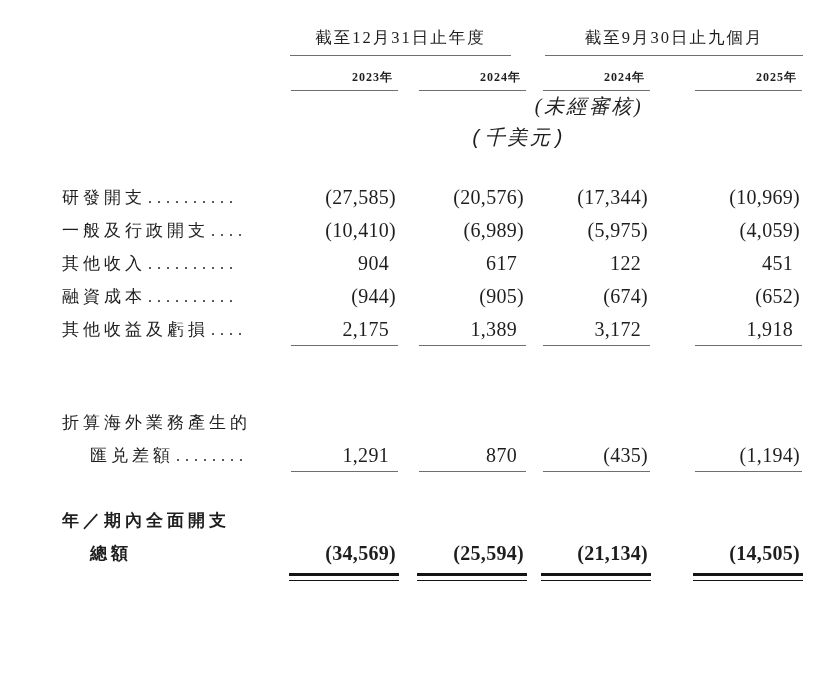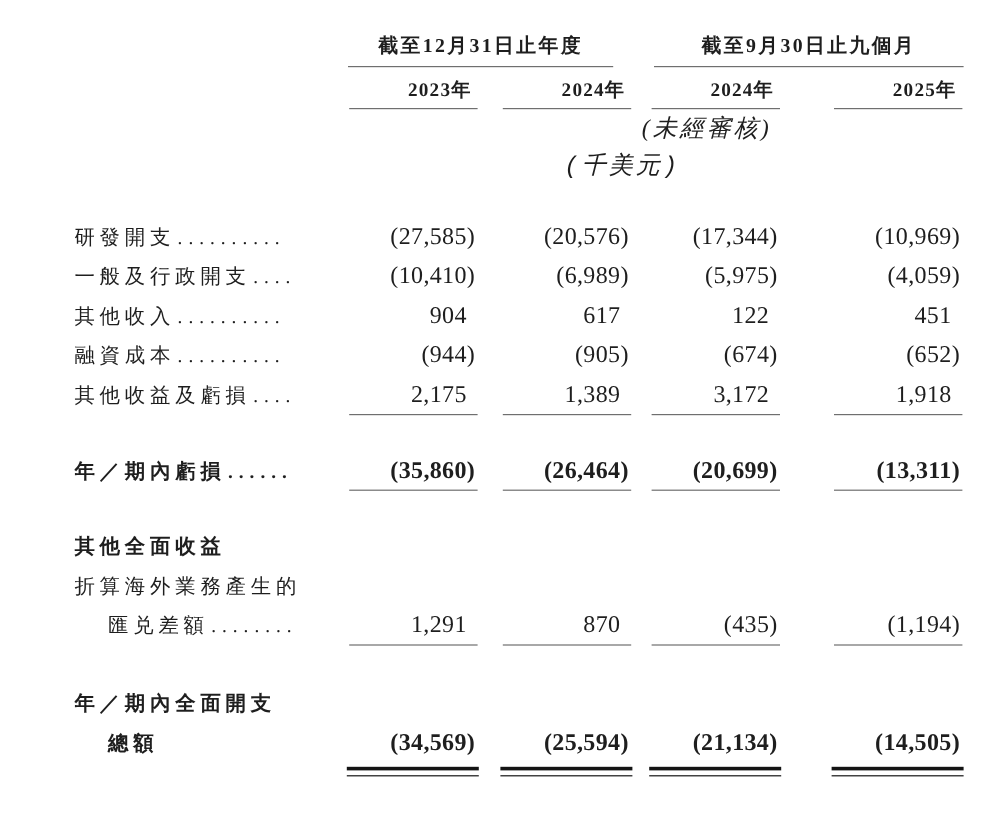--- a/index.html
+++ b/index.html
@@ -26,39 +26,39 @@
   col.c1 { width: 117px; }
   col.c2 { width: 128px; }
   col.c3 { width: 124px; }
   col.c4 { width: 152px; }
 
   td { padding: 0; vertical-align: middle; }
 
   
   tr.r-grp td { height: 40px; vertical-align: bottom; }
   .grp-inner {
-    font-weight: bold;
+    font-weight: normal;
     font-size: 16.5px;
     letter-spacing: 2px;
     text-align: center;
     white-space: nowrap;
     padding-bottom: 6px;
     border-bottom: 1.5px solid #6f6f6f;
   }
   .grp-inner.g1 { margin: 0 16px 0 8px; }
   .grp-inner.g2 { margin: 0 0 0 18px; }
 
   tr.r-years td { height: 35px; vertical-align: bottom; }
   .col-rule {
     width: 107px;
     margin: 0 1px 0 auto;
     border-bottom: 1.5px solid #6f6f6f;
     text-align: right;
     font-weight: bold;
-    font-size: 16px;
+    font-size: 12px;
     letter-spacing: 1px;
     padding: 0 5px 4px 0;
     white-space: nowrap;
     box-sizing: border-box;
   }
 
   tr.r-note1 td { height: 29px; vertical-align: bottom; }
   tr.r-note2 td { height: 31px; vertical-align: bottom; }
   .note {
     font-style: italic;
@@ -212,39 +212,25 @@
       <td class="num np rule-b">1,389</td>
       <td class="num np rule-b">3,172</td>
       <td class="num np rule-b">1,918</td>
     </tr>
 
     <tr class="sp30">
           <td colspan="5"></td>
         </tr>
 
 
-    <tr class="dr bold">
-      <td class="lblc"><span>年／期內虧損</span><span class="leader">......</span></td>
-      <td class="num rule-b">(35,860)</td>
-      <td class="num rule-b">(26,464)</td>
-      <td class="num rule-b">(20,699)</td>
-      <td class="num rule-b">(13,311)</td>
-    </tr>
 
     <tr class="sp30">
           <td colspan="5"></td>
         </tr>
 
-    <tr class="dr bold">
-      <td class="lblc">其他全面收益</td>
-      <td></td>
-          <td></td>
-          <td></td>
-          <td></td>
-    </tr>
 
     <tr class="dr">
       <td class="lblc">折算海外業務產生的</td>
       <td></td>
           <td></td>
           <td></td>
           <td></td>
     </tr>
 
     <tr class="dr">

